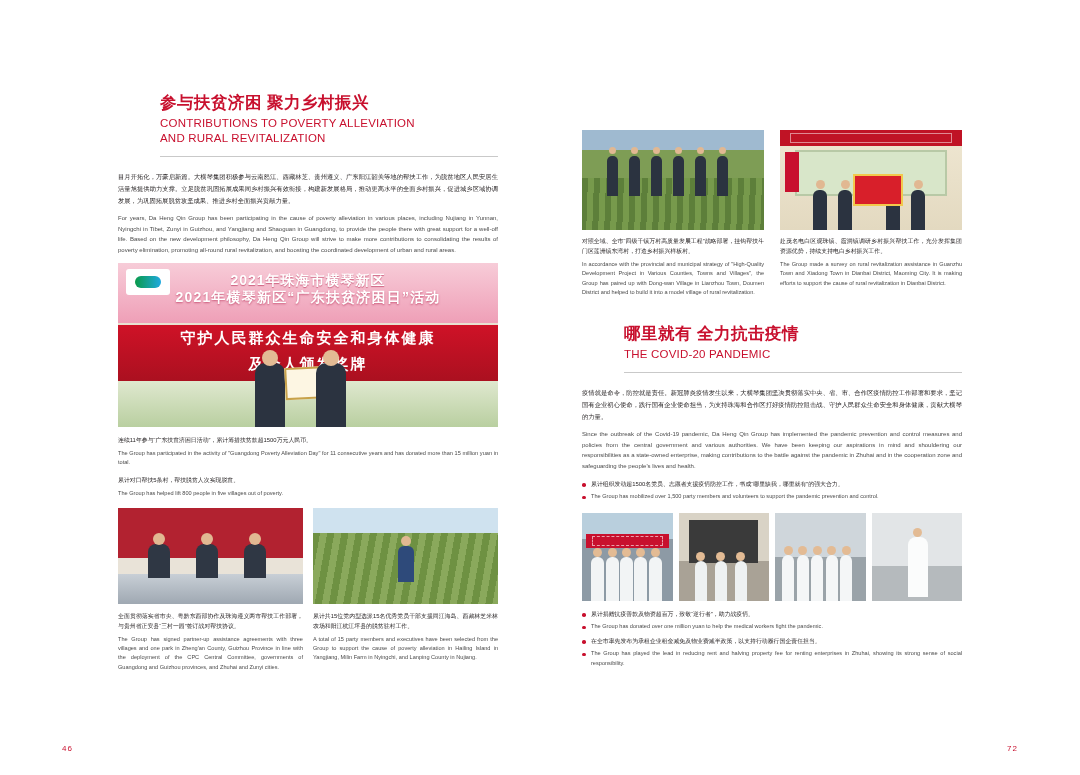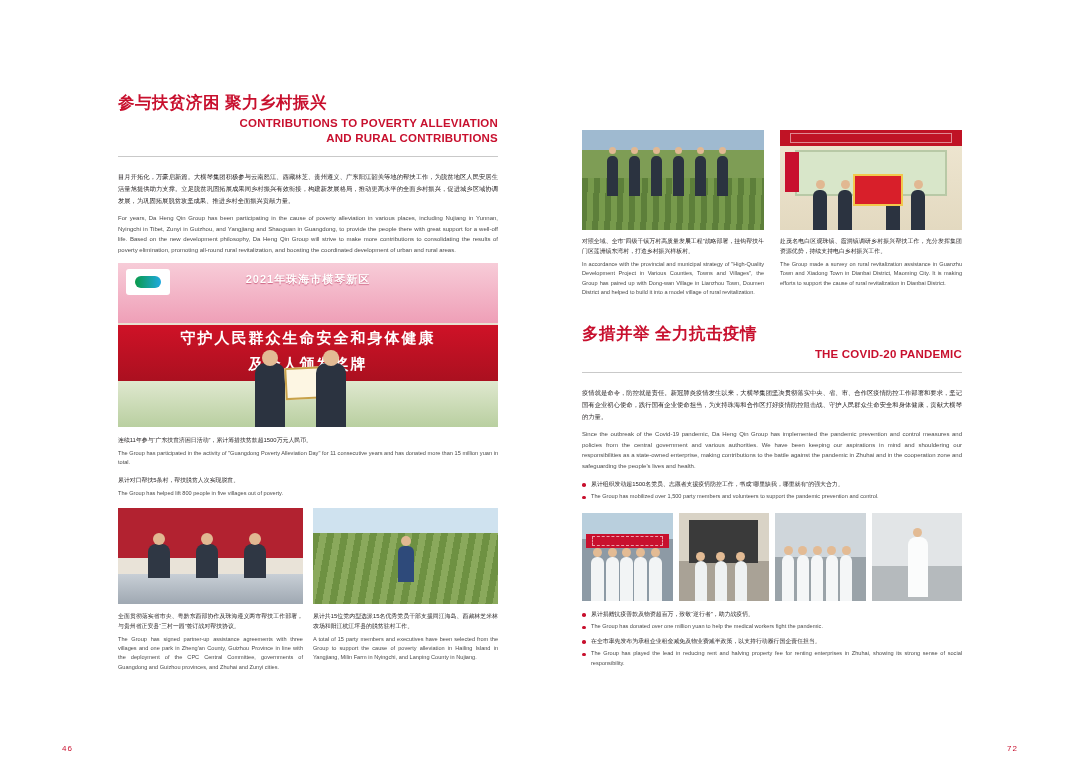--- a/index.html
+++ b/index.html
@@ -23,37 +23,36 @@
   .page {
     position: relative;
     width: 50%;
     height: 100%;
     box-sizing: border-box;
   }
   .page-left  { padding: 92px 42px 0 118px; }
   .page-right { padding: 130px 118px 0 42px; }
 
   
-  .section-head { margin-bottom: 14px; }
+  .section-head { margin-bottom: 14px; margin-left: 42px; }
   .head-cn {
     font-size: 16.5px;
     font-weight: bold;
     color: #c8102e;
     letter-spacing: 0.5px;
     line-height: 1.3;
     margin: 0 0 3px 0;
   }
   .head-en {
     font-size: 11.5px;
-    font-weight: bold;
+    font-weight: normal;
     color: #c8102e;
     line-height: 1.3;
     letter-spacing: 0.2px;
     margin: 0;
-    text-align: right;
   }
   .head-rule {
     border: none;
     border-top: 1px solid #c9c9c9;
     margin: 10px 0 0 0;
   }
 
   
   .para-cn {
     font-size: 6.3px;
@@ -113,21 +112,21 @@
   .banner .logo::after {
     content: "";
     position: absolute; top: 7px; left: 9px;
     width: 26px; height: 12px;
     background: linear-gradient(90deg,#0a9a4a,#1fa9e0);
     border-radius: 6px;
   }
   .banner .ttl1 {
     position: absolute; top: 9px; left: 0; right: 0;
     text-align: center;
-    font-size: 11px; font-weight: bold; color: #ffffff;
+    font-size: 14px; font-weight: bold; color: #ffffff;
     letter-spacing: 1px;
     text-shadow: 0 1px 1px rgba(180,40,80,.6);
   }
   .banner .ttl2 {
     position: absolute; top: 26px; left: 0; right: 0;
     text-align: center;
     font-size: 14px; font-weight: bold; color: #ffffff;
     letter-spacing: 1.2px;
     text-shadow: 0 1px 2px rgba(180,40,80,.65);
   }
@@ -271,31 +270,32 @@
 </head>
 <body>
 
 <div class="spread">
 
   <div class="page page-left">
 
     <div class="section-head">
       <div class="head-cn">参与扶贫济困 聚力乡村振兴</div>
       <div class="head-en">CONTRIBUTIONS TO POVERTY ALLEVIATION</div>
-      <div class="head-en">AND RURAL CONTRIBUTIONS</div>
+      <div class="head-en">AND RURAL REVITALIZATION</div>
       <hr class="head-rule">
     </div>
 
     <p class="para-cn">目月开拓化，万豪启新篇。大横琴集团积极参与云南怒江、西藏林芝、贵州遵义、广东阳江韶关等地的帮扶工作，为脱贫地区人民安居生活量旭提供助力支撑。立足脱贫巩固拓展成果同乡村振兴有效衔接，构建新发展格局，推动更高水平的全面乡村振兴，促进城乡区域协调发展，为巩固拓展脱贫攻坚成果、推进乡村全面振兴贡献力量。</p>
     <p class="para-en">For years, Da Heng Qin Group has been participating in the cause of poverty alleviation in various places, including Nujiang in Yunnan, Nyingchi in Tibet, Zunyi in Guizhou, and Yangjiang and Shaoguan in Guangdong, to provide the people there with great support for a well-off life. Based on the new development philosophy, Da Heng Qin Group will strive to make more contributions to consolidating the results of poverty elimination, promoting all-round rural revitalization, and boosting the coordinated development of urban and rural areas.</p>
 
     <div class="banner">
       <div class="top-strip"></div>
       <div class="logo"></div>
       <div class="ttl1">2021年珠海市横琴新区</div>
+      <div class="ttl2">2021年横琴新区“广东扶贫济困日”活动</div>
       <div class="redband"></div>
       <div class="rb1">守护人民群众生命安全和身体健康</div>
       <div class="rb2">及个人颁发奖牌</div>
       <div class="stage"></div>
       <div class="man a"></div>
       <div class="cert"></div>
       <div class="man b"></div>
     </div>
 
     <div class="capblock">
@@ -375,21 +375,21 @@
         <p class="cap-cn">对照全域、全市“四级千镇万村高质量发展工程”战略部署，挂钩帮扶斗门区莲洲镇东湾村，打造乡村振兴样板村。</p>
         <p class="cap-en">In accordance with the provincial and municipal strategy of "High-Quality Development Project in Various Counties, Towns and Villages", the Group has paired up with Dong-wan Village in Lianzhou Town, Doumen District and helped to build it into a model village of rural revitalization.</p>
       </div>
       <div>
         <p class="cap-cn">赴茂名电白区观珠镇、霞洞镇调研乡村振兴帮扶工作，充分发挥集团资源优势，持续支持电白乡村振兴工作。</p>
         <p class="cap-en">The Group made a survey on rural revitalization assistance in Guanzhu Town and Xiadong Town in Dianbai District, Maoming City. It is making efforts to support the cause of rural revitalization in Dianbai District.</p>
       </div>
     </div>
 
     <div class="section-head" style="margin-top:26px">
-      <div class="head-cn">多措并举 全力抗击疫情</div>
+      <div class="head-cn">哪里就有 全力抗击疫情</div>
       <div class="head-en">THE COVID-20 PANDEMIC</div>
       <hr class="head-rule">
     </div>
 
     <p class="para-cn">疫情就是命令，防控就是责任。新冠肺炎疫情发生以来，大横琴集团坚决贯彻落实中央、省、市、合作区疫情防控工作部署和要求，坚记国有企业初心使命，践行国有企业使命担当，为支持珠海和合作区打好疫情防控阻击战、守护人民群众生命安全和身体健康，贡献大横琴的力量。</p>
     <p class="para-en">Since the outbreak of the Covid-19 pandemic, Da Heng Qin Group has implemented the pandemic prevention and control measures and policies from the central government and various authorities. We have been keeping our aspirations in mind and shouldering our responsibilities as a state-owned enterprise, making contributions to the battle against the pandemic in Zhuhai and in the cooperation zone and safeguarding the people's lives and health.</p>
 
     <div class="bullets">
       <div class="bul">累计组织发动超1500名党员、志愿者支援疫情防控工作，书成“哪里缺我，哪里就有”的强大合力。</div>
       <div class="bul en">The Group has mobilized over 1,500 party members and volunteers to support the pandemic prevention and control.</div>

